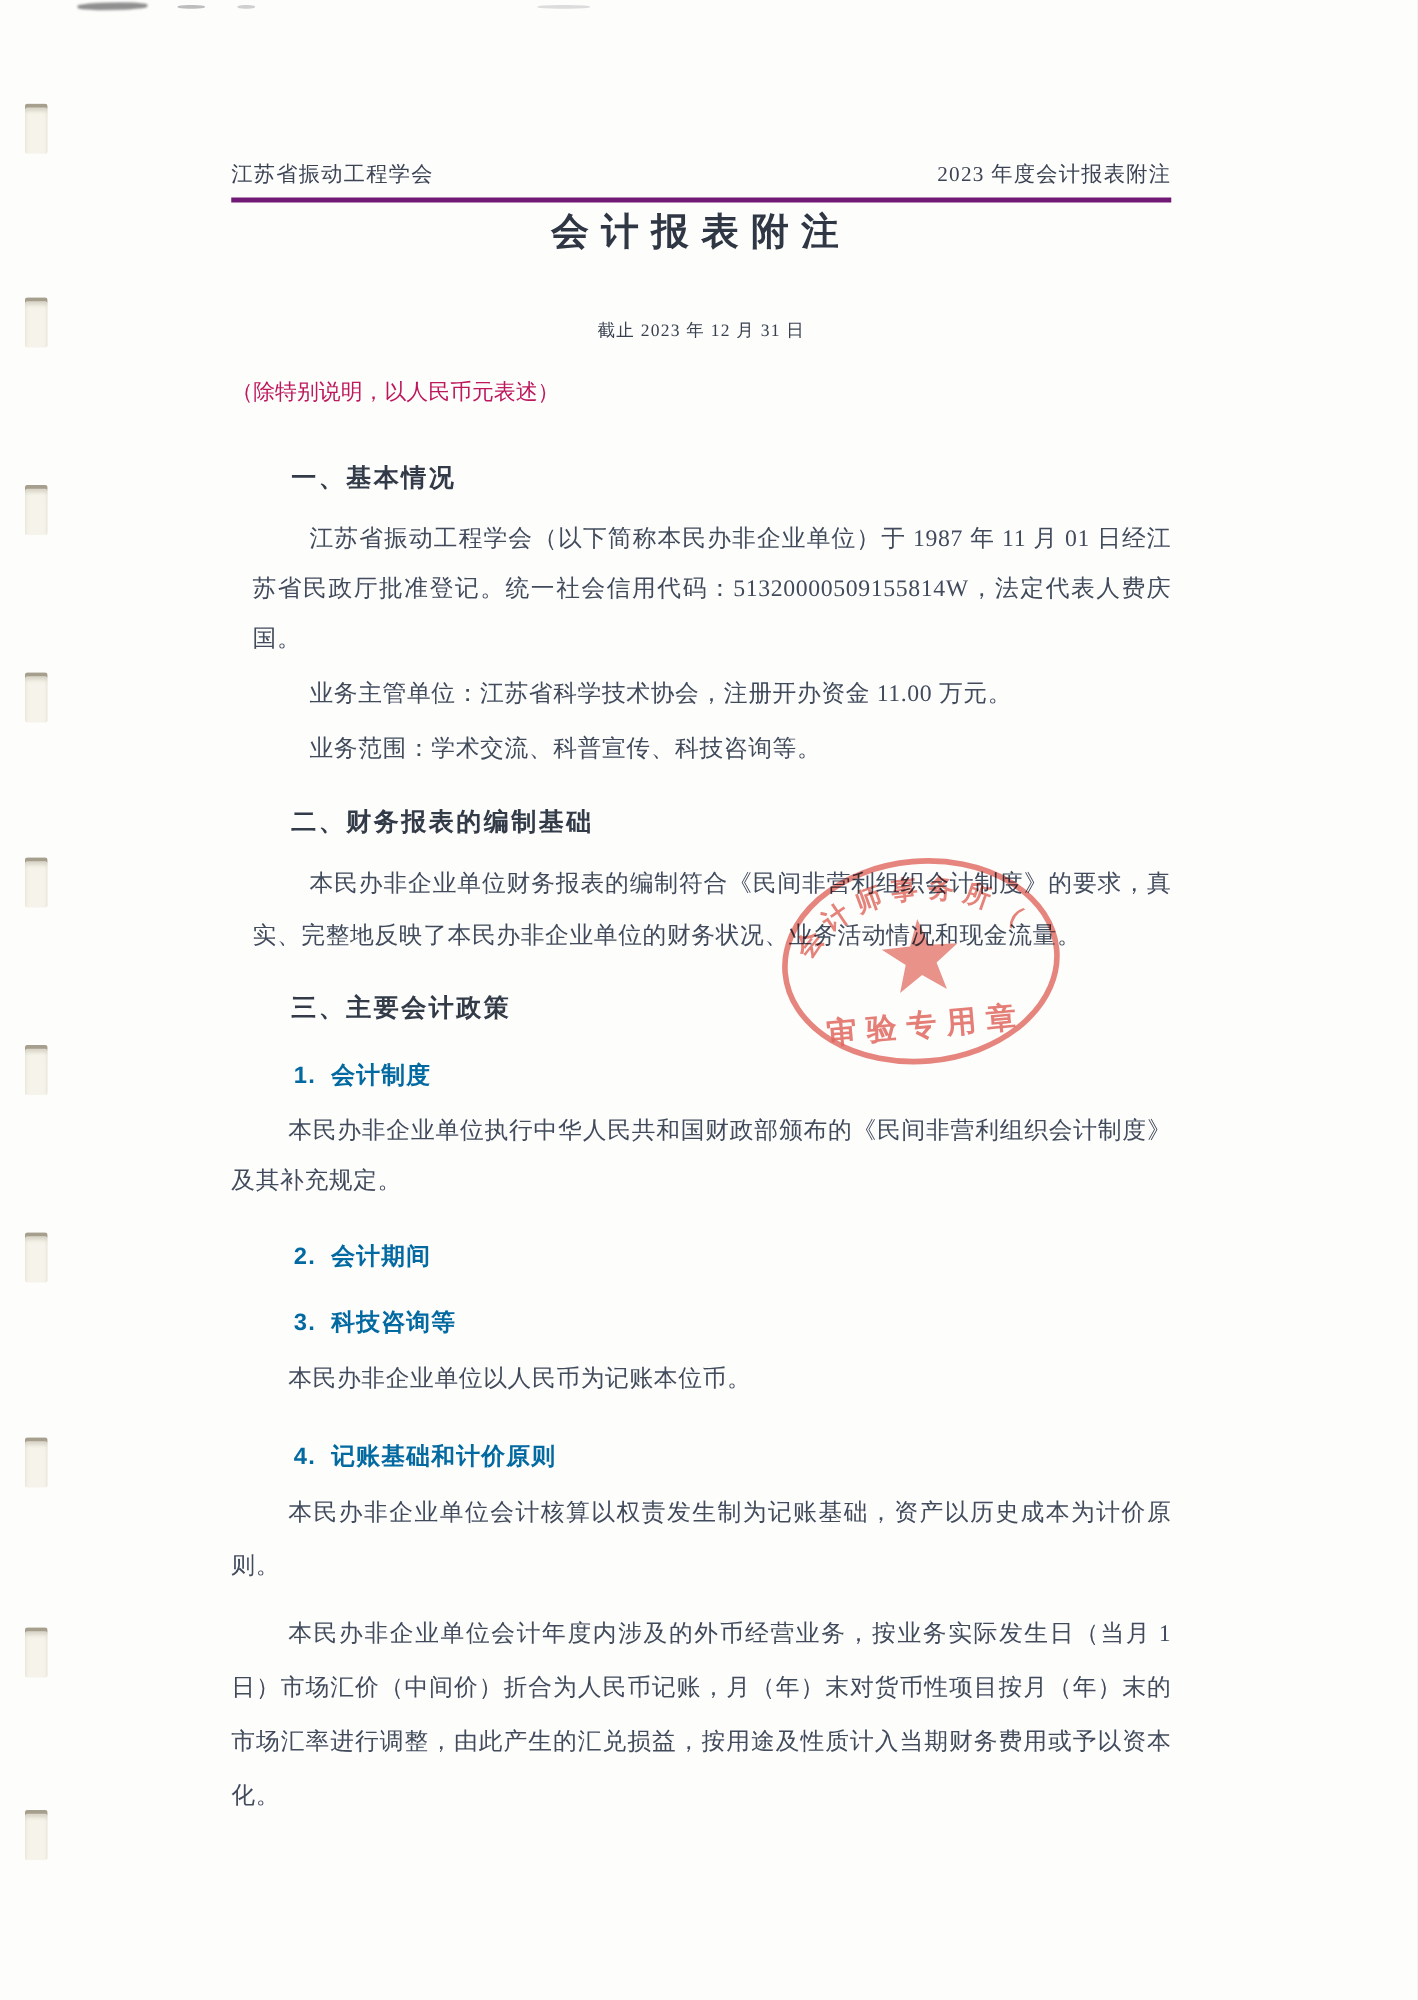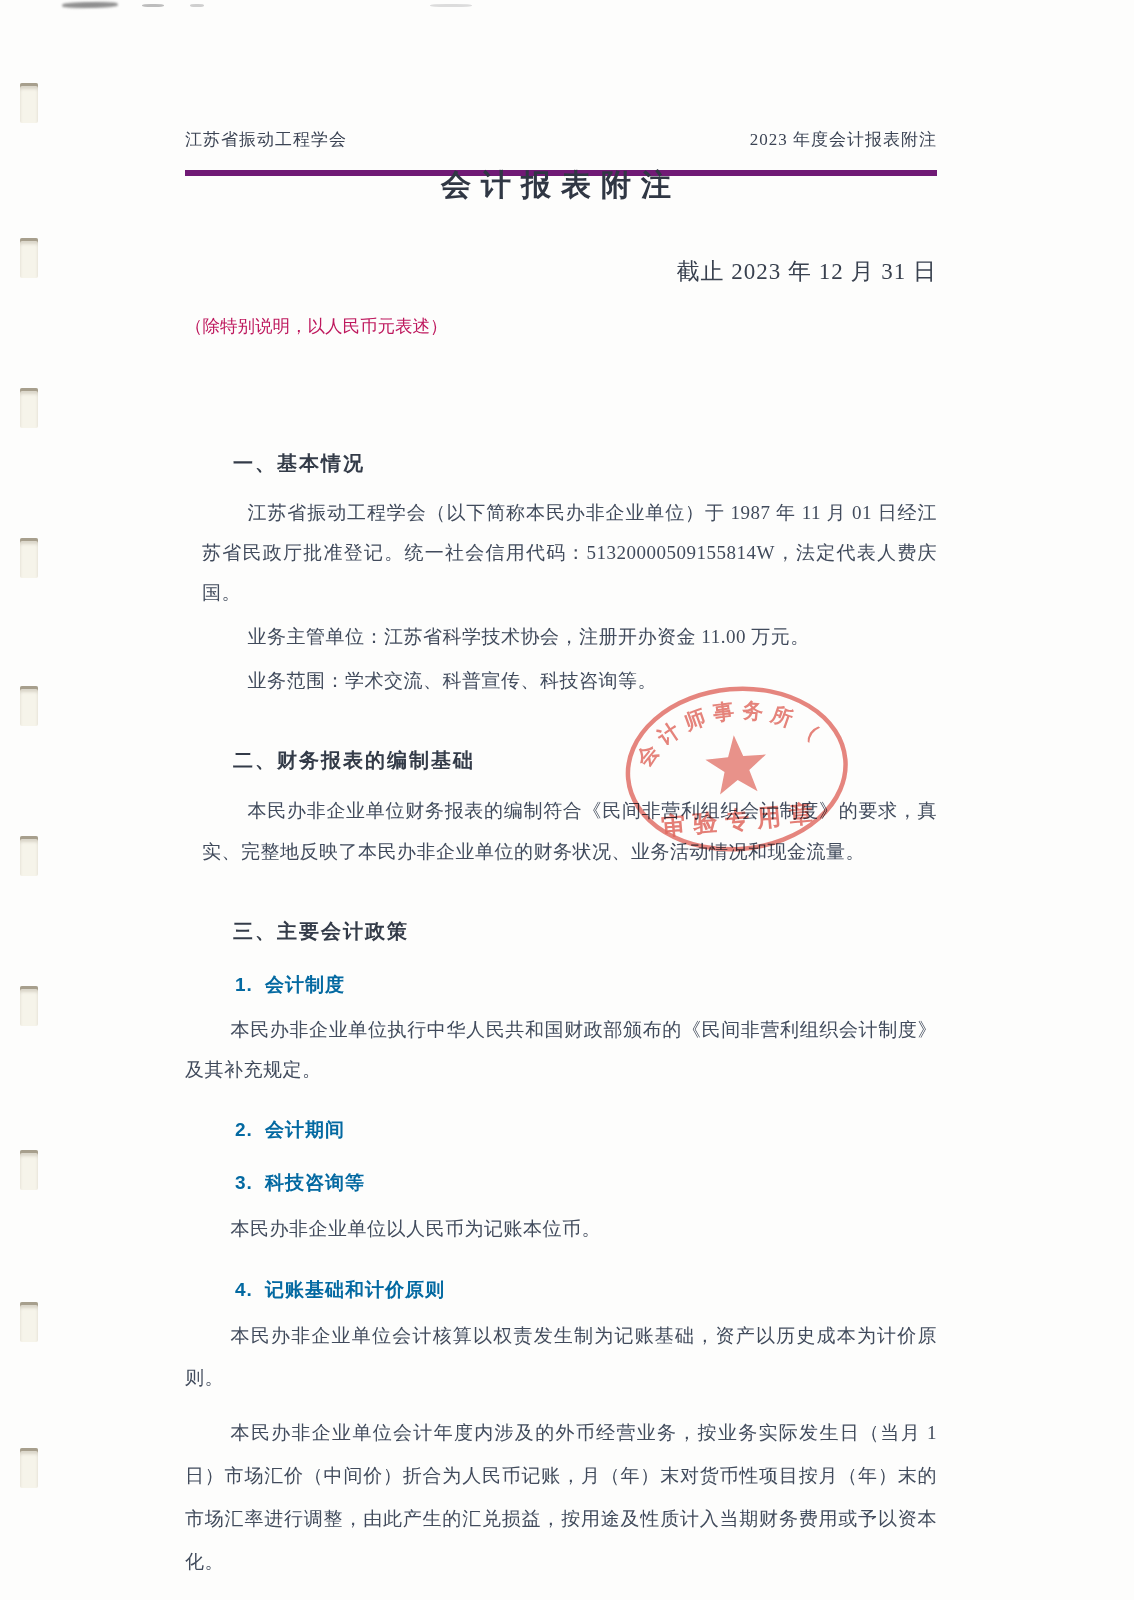--- a/index.html
+++ b/index.html
@@ -23,36 +23,36 @@
     background:linear-gradient(#a89f8c 0,#8f olive 0) ;
     background:#f6f4ea;
     border-radius:2px;
     box-shadow:inset 0 3px 0 #a79f8d, inset 0 6px 3px rgba(167,159,141,.35);
   }
   
   .header{
     position:absolute;left:185px;top:128px;width:752px;
     display:flex;justify-content:space-between;align-items:flex-end;
     font-size:17px;letter-spacing:1px;color:#3c4454;
-    padding-bottom:19px;border-bottom:6px solid #701a75;
+    padding-bottom:7px;border-bottom:4px solid #701a75;
   }
   
   .content{position:absolute;left:185px;top:165px;width:752px;}
   .doc-title{
     text-align:center;
     font-size:30px;font-weight:bold;letter-spacing:10px;color:#303744;
   }
-  .date-line{margin-top:50px;text-align:right;font-size:23px;letter-spacing:1px;color:#39414f;font-family:Liberation Serif, serif;}
+  .date-line{margin-top:50px;text-align:center;font-size:14px;letter-spacing:1px;color:#39414f;font-family:Liberation Serif, serif;}
   .cur-note{margin-top:27px;text-align:left;font-size:17.5px;color:#be185d;}
   .sec-head{
-    margin-top:112px;padding-left:48px;
+    margin-top:44px;padding-left:48px;
     font-size:20px;font-weight:bold;letter-spacing:2px;color:#333b48;
     font-family:"Liberation Sans","DejaVu Sans",sans-serif;
   }
-  .sec-head.mt-norm{margin-top:46px;font-family:Liberation Serif, serif;}
+  .sec-head.mt-norm{margin-top:24px;font-family:Liberation Serif, serif;}
   .para{
     margin:16px 0 0 17px;
     font-size:19px;line-height:40px;letter-spacing:.5px;
     text-align:justify;text-indent:2.4em;color:#414b5c;
   }
   .para.tight{margin-top:4px;}
   .item-head{
     margin-top:27px;padding-left:50px;
     font-size:19px;font-weight:bold;letter-spacing:1px;color:#0369a1;
     font-family:Liberation Sans, sans-serif;

